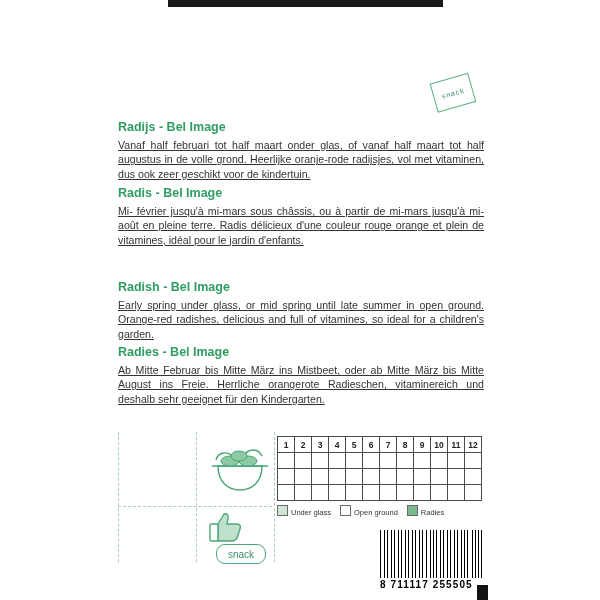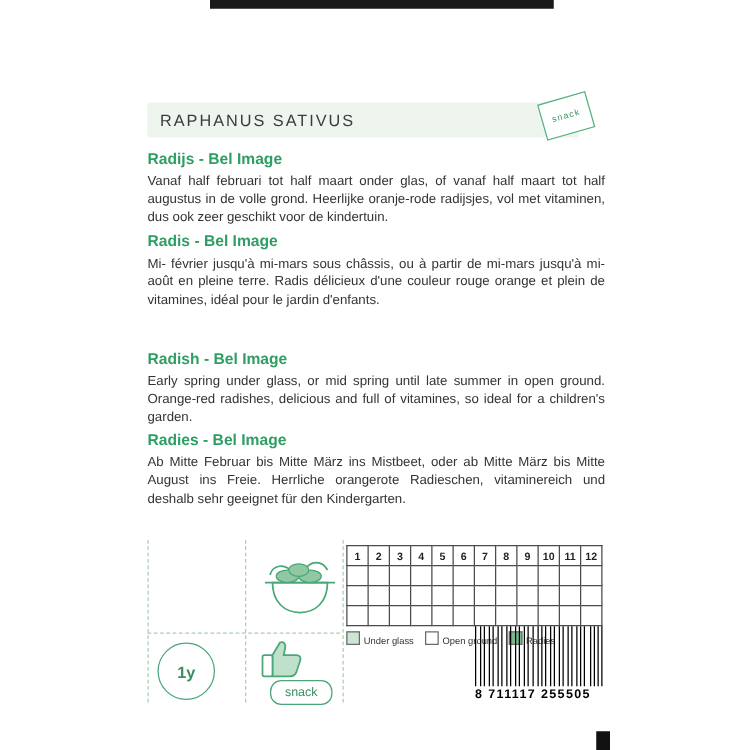--- a/index.html
+++ b/index.html
@@ -54,20 +54,21 @@
     font-size:12.5px;
     color:#2f9e63;
     font-weight:bold;
   }
   .block p{
     margin:0;
     font-size:10.6px;
     line-height:14.4px;
     color:#333;
     text-align:justify;
+    text-decoration:underline;
   }
 
   
   .icons{position:absolute;left:118px;top:432px;width:366px;height:140px;}
 
   .dash-v{
     position:absolute;top:0;width:0;height:130px;
     border-left:1px dashed #a9cdb5;
   }
   .dash-h{
@@ -114,38 +115,35 @@
   .sw-light{background:#cfe5d3;}
   .sw-dark{background:#7ab98e;}
   .legend span.lbl{white-space:nowrap;}
 
   
   .distributor{
     position:absolute;left:277px;top:516px;width:100px;
     font-size:7.6px;line-height:9.6px;color:#222;
   }
   .distributor .dname{font-weight:bold;font-size:8.4px;}
-  .barcode-wrap{position:absolute;left:380px;top:501px;width:105px;}
+  .barcode-wrap{position:absolute;left:380px;top:530px;width:105px;}
   .barcode{height:48px;display:flex;align-items:flex-end;}
   .barcode i{display:block;background:#000;height:48px;margin-right:1px;}
   .barcode-num{
     font-size:10px;letter-spacing:1.1px;margin-top:1px;color:#000;font-weight:bold;
   }
 </style>
 </head>
 <body>
 
 <div class="page">
 
   <div class="top-bar"></div>
   <div class="bottom-block"></div>
 
-  <div class="latin-box">
-    <div class="latin-name">RAPHANUS SATIVUS</div>
-  </div>
   <div class="snack-tag">
     <div class="tag-inner">snack</div>
   </div>
 
   <div class="block b1">
     <h3>Radijs - Bel Image</h3>
     <p>Vanaf half februari tot half maart onder glas, of vanaf half maart tot half augustus in de volle grond. Heerlijke oranje-rode radijsjes, vol met vitaminen, dus ook zeer geschikt voor de kindertuin.</p>
   </div>
   <div class="block b2">
     <h3>Radis - Bel Image</h3>
@@ -176,23 +174,20 @@
           <path d="M40,20 c4,-8 14,-8 18,0"></path>
         </g>
         <g fill="#8fc9a3" stroke="#4aa777" stroke-width="1">
           <ellipse cx="26" cy="25" rx="9" ry="5"></ellipse>
           <ellipse cx="44" cy="25" rx="9" ry="5"></ellipse>
           <ellipse cx="35" cy="20" rx="8" ry="5"></ellipse>
         </g>
       </svg>
     </div>
 
-    <div class="year-icon">
-      <div class="circle year-circle">1y</div>
-    </div>
 
     <div class="easy-icon">
       <svg width="40" height="34" viewBox="0 0 40 34">
         <g stroke="#4aa777" stroke-width="1.4" fill="#bfe0cb">
           <path d="M10,14 l6,-10 c3,-1 5,1 4,5 l-1,5 h10 c3,0 4,2 3,5 l-3,9 c-1,2 -2,3 -5,3 h-14 z"></path>
           <rect x="2" y="14" width="8" height="17" rx="1.5" fill="#ffffff"></rect>
         </g>
       </svg>
       <div class="easy-pill">snack</div>
     </div>

